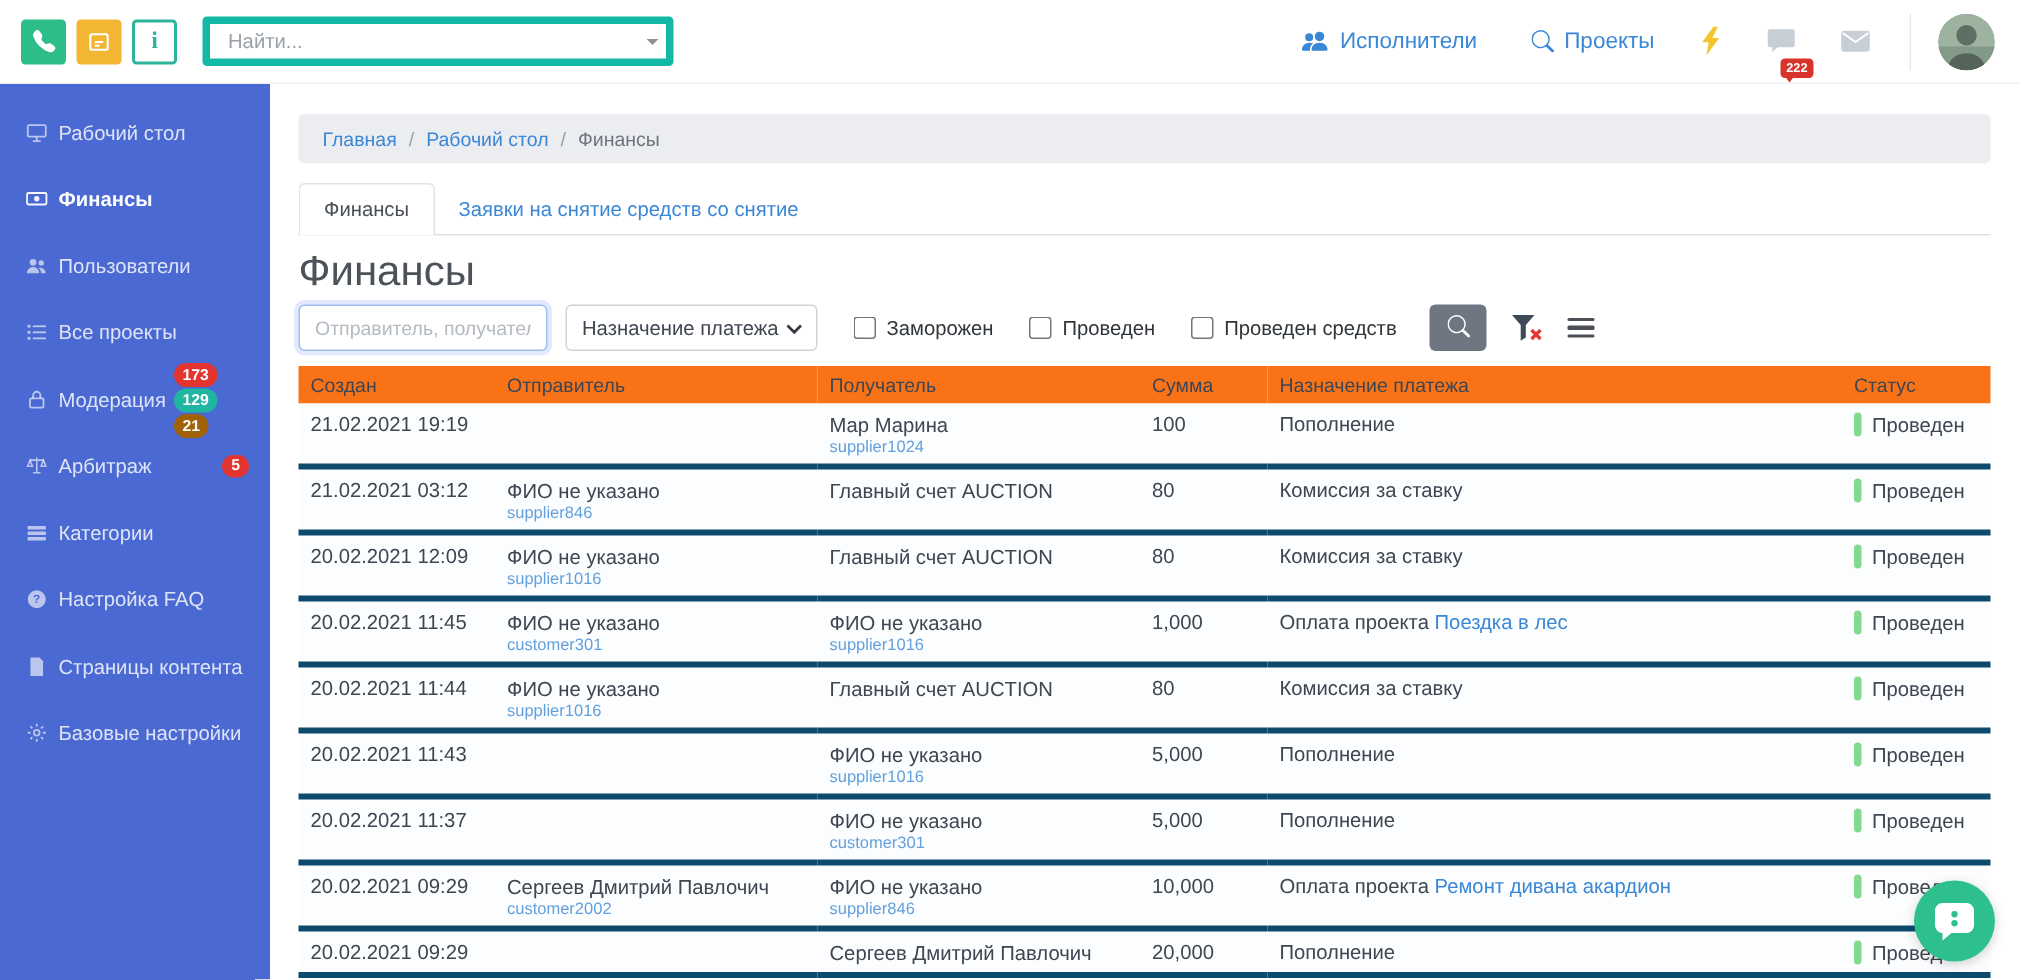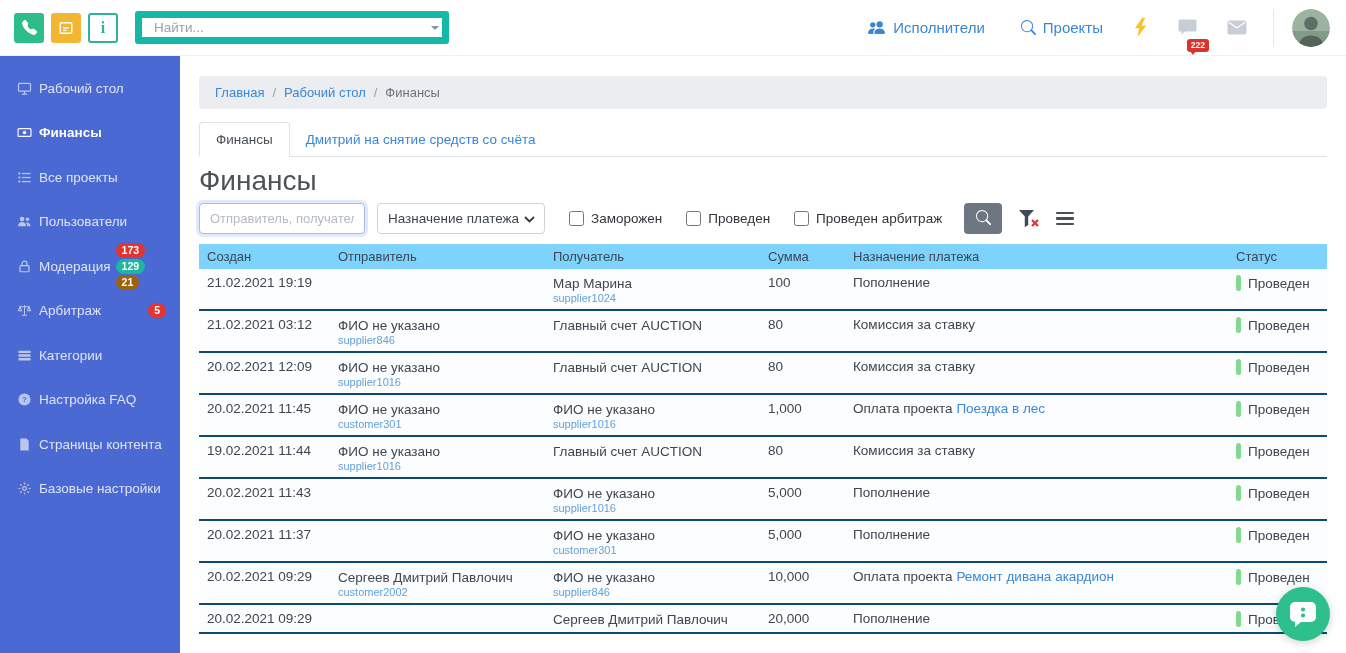--- a/index.html
+++ b/index.html
@@ -9,21 +9,21 @@
   
   .topbar{position:absolute;top:0;left:0;right:0;height:56px;background:#fff;
           border-bottom:1px solid #f0f1f3;display:flex;align-items:center;z-index:20;box-sizing:border-box;}
   .quick{display:flex;gap:7px;margin-left:14px;}
   .qicon{width:30px;height:30px;border-radius:3px;display:flex;align-items:center;justify-content:center;cursor:pointer;box-sizing:border-box;}
   .q-phone{background:#2dbd88;color:#fff;}
   .q-card{background:#f2b632;color:#fff;}
   .q-info{background:#fff;border:2px solid #2fb49c;color:#2fb49c;font-weight:bold;
           font-family:"Liberation Serif",serif;font-size:16px;}
   .tb-search{position:relative;margin-left:17px;width:314px;}
-  .tb-search input{width:100%;height:33px;box-sizing:border-box;border:7px solid #14b8a6;border-radius:3px;
+  .tb-search input{width:100%;height:33px;box-sizing:border-box;border:5px solid #14b8a6;border-radius:3px;
           padding:0 26px 0 12px;font-size:13.5px;color:#495057;outline:none;font-family:inherit;}
   .tb-search input::placeholder{color:#9aa1a9;}
   .caret{position:absolute;right:10px;top:15px;width:0;height:0;border-left:4px solid transparent;
          border-right:4px solid transparent;border-top:4.5px solid #8a9097;}
   .tb-right{margin-left:auto;display:flex;align-items:center;}
   .tb-link{display:flex;align-items:center;gap:7px;color:#3a87d6;font-size:15px;cursor:pointer;}
   .tb-link svg{display:block;}
   .ml36{margin-left:36px;}
   .icon-btn{position:relative;margin-left:30px;cursor:pointer;display:flex;}
   .chat-badge{position:absolute;top:-11px;right:-12px;background:#d9342b;color:#fff;font-size:8.5px;
@@ -75,22 +75,22 @@
   .f-check{display:flex;align-items:center;gap:7px;margin-left:24px;font-size:13.5px;color:#30353a;cursor:pointer;}
   .f-check input{width:15px;height:15px;margin:0;cursor:pointer;}
   .btn-search{margin-left:22px;width:38px;height:31px;border:none;border-radius:4px;background:#6d7681;
         display:flex;align-items:center;justify-content:center;cursor:pointer;}
   .funnel{margin-left:16px;cursor:pointer;display:flex;}
   .hamburger{margin-left:16px;display:flex;flex-direction:column;gap:3px;cursor:pointer;}
   .hamburger span{width:18px;height:2.4px;background:#4a5056;border-radius:1px;}
 
   
   table.fin{width:100%;border-collapse:collapse;table-layout:fixed;}
-  thead th{background:#7dd3fc;color:#3c4656;font-weight:400;text-align:left;font-size:13px;padding:5px 8px;}
-  tbody td{border-bottom:2px solid #0c4a6e;padding:6px 8px 4px;font-size:13.5px;vertical-align:top;
+  thead th{background:#f97316;color:#3c4656;font-weight:400;text-align:left;font-size:13px;padding:5px 8px;}
+  tbody td{border-bottom:4px solid #0c4a6e;padding:6px 8px 4px;font-size:13.5px;vertical-align:top;
         background:#fcfdfe;color:#3f4652;}
   .nm{line-height:17px;min-height:1px;}
   .lg{display:block;font-size:11px;color:#63a0dc;line-height:13px;text-decoration:none;cursor:pointer;}
   .p-link{color:#3a87d6;text-decoration:none;cursor:pointer;}
   .statwrap{display:flex;align-items:center;gap:7px;}
   .sbar{width:5px;height:16px;border-radius:2.5px;background:#82d98f;flex:none;}
 
   
   .chat-widget{position:absolute;right:16px;bottom:12px;width:54px;height:54px;border-radius:50%;
         background:#2dc08d;display:flex;align-items:center;justify-content:center;cursor:pointer;
@@ -196,45 +196,45 @@
             <rect x="1.1" y="3.9" width="13.8" height="8.2" rx="1"></rect>
             <circle cx="8" cy="8" r="1.9" fill="currentColor" stroke="none"></circle>
           </svg>
         </span>
     <span class="side-label">Финансы</span>
     <span class="side-badges"></span>
   </div>
       <div class="side-item">
     <span class="side-ico">
           <svg viewBox="0 0 16 16" width="15" height="15" fill="currentColor">
+            <circle cx="5.4" cy="5.2" r="2.4"></circle>
+            <path d="M1 13c.3-2.9 2-4.4 4.4-4.4S9.5 10.1 9.8 13H1z"></path>
+            <circle cx="11.2" cy="5.6" r="1.9"></circle>
+            <path d="M10.6 9.1c2.1.1 3.6 1.4 3.9 3.9h-3.4c-.1-1.6-.7-2.9-1.7-3.7.4-.1.8-.2 1.2-.2z"></path>
+          </svg>
+        </span>
+    <span class="side-label">Пользователи</span>
+    <span class="side-badges"></span>
+  </div>
+      <div class="side-item">
+    <span class="side-ico">
+          <svg viewBox="0 0 16 16" width="15" height="15" fill="currentColor">
             <rect x="1.5" y="2.7" width="2" height="2"></rect>
             <rect x="1.5" y="7" width="2" height="2"></rect>
             <rect x="1.5" y="11.3" width="2" height="2"></rect>
             <rect x="5.2" y="3.1" width="9.3" height="1.3"></rect>
             <rect x="5.2" y="7.4" width="9.3" height="1.3"></rect>
             <rect x="5.2" y="11.7" width="9.3" height="1.3"></rect>
           </svg>
         </span>
     <span class="side-label">Все проекты</span>
     <span class="side-badges"></span>
   </div>
       <div class="side-item">
     <span class="side-ico">
-          <svg viewBox="0 0 16 16" width="15" height="15" fill="currentColor">
-            <circle cx="5.4" cy="5.2" r="2.4"></circle>
-            <path d="M1 13c.3-2.9 2-4.4 4.4-4.4S9.5 10.1 9.8 13H1z"></path>
-            <circle cx="11.2" cy="5.6" r="1.9"></circle>
-            <path d="M10.6 9.1c2.1.1 3.6 1.4 3.9 3.9h-3.4c-.1-1.6-.7-2.9-1.7-3.7.4-.1.8-.2 1.2-.2z"></path>
-          </svg>
-        </span>
-    <span class="side-label">Пользователи</span>
-    <span class="side-badges"></span>
-  </div>
-      <div class="side-item">
-    <span class="side-ico">
           <svg viewBox="0 0 16 16" width="15" height="15" fill="none" stroke="currentColor" stroke-width="1.3">
             <rect x="3.2" y="7" width="9.6" height="6.6" rx="1"></rect>
             <path d="M5.4 7V4.9a2.6 2.6 0 0 1 5.2 0V7"></path>
           </svg>
         </span>
     <span class="side-label">Модерация</span>
     <span class="side-badges"><span class="badge" style="background: rgb(227, 52, 47);">173</span><span class="badge" style="background: rgb(31, 181, 160);">129</span><span class="badge" style="background: #a16207;">21</span></span>
   </div>
       <div class="side-item">
     <span class="side-ico">
@@ -295,21 +295,21 @@
   <div class="breadcrumb">
       <span class="crumb-link">Главная</span>
       <span class="crumb-sep">/</span>
       <span class="crumb-link">Рабочий стол</span>
       <span class="crumb-sep">/</span>
       <span class="crumb-current">Финансы</span>
     </div>
 
   <div class="tabs">
       <div class="tab active">Финансы</div>
-      <div class="tab link">Дмитрий на снятие средств со счёта</div>
+      <div class="tab link">Заявки на снятие средств со снятие</div>
     </div>
 
   <h1 class="page-title">Финансы</h1>
 
   <div class="filters">
     <input class="f-input" type="text" placeholder="Отправитель, получатель" style="">
     <div class="f-select">
       <span>Назначение платежа</span>
       <span><svg width="11" height="7" viewBox="0 0 11 7">
             <path d="M1 1l4.5 4.5L10 1" stroke="#343a40" stroke-width="1.8" fill="none"></path>
@@ -319,21 +319,21 @@
         <label class="f-check">
           <input type="checkbox" style="">
           <span>Заморожен</span>
         </label>
         <label class="f-check">
           <input type="checkbox" style="">
           <span>Проведен</span>
         </label>
         <label class="f-check">
           <input type="checkbox" style="">
-          <span>Проведен арбитраж</span>
+          <span>Проведен средств</span>
         </label>
       </span>
     <button class="btn-search">
       <span><svg width="15" height="15" viewBox="0 0 16 16" fill="#fff">
             <path d="M11.742 10.344a6.5 6.5 0 1 0-1.397 1.398h-.001c.03.04.062.078.098.115l3.85 3.85a1 1 0 0 0 1.415-1.414l-3.85-3.85a1.007 1.007 0 0 0-.115-.1zM12 6.5a5.5 5.5 0 1 1-11 0 5.5 5.5 0 0 1 11 0z"></path>
           </svg></span>
     </button>
     <span class="funnel">
       <svg width="22" height="20" viewBox="0 0 22 20">
           <path d="M1 1h15l-5.8 6.6V16l-3.4 2.2V7.6L1 1z" fill="#3e4a57"></path>
@@ -445,21 +445,21 @@
       <span class="p-txt">Оплата проекта </span><a class="p-link">Поездка в лес</a>
     </td>
     <td class="c-status">
       <span class="statwrap">
               <span class="sbar"></span>
               <span class="stxt">Проведен</span>
             </span>
     </td>
   </tr>
         <tr class="trow">
-    <td class="c-created">19.02.2021 11:44</td>
+    <td class="c-created">20.02.2021 11:44</td>
     <td class="c-sender">
       <div class="nm">ФИО не указано</div>
       <a class="lg">supplier1016</a>
     </td>
     <td class="c-receiver">
       <div class="nm">Главный счет AUCTION</div>
 
     </td>
     <td class="c-amount">80</td>
     <td class="c-purpose">

